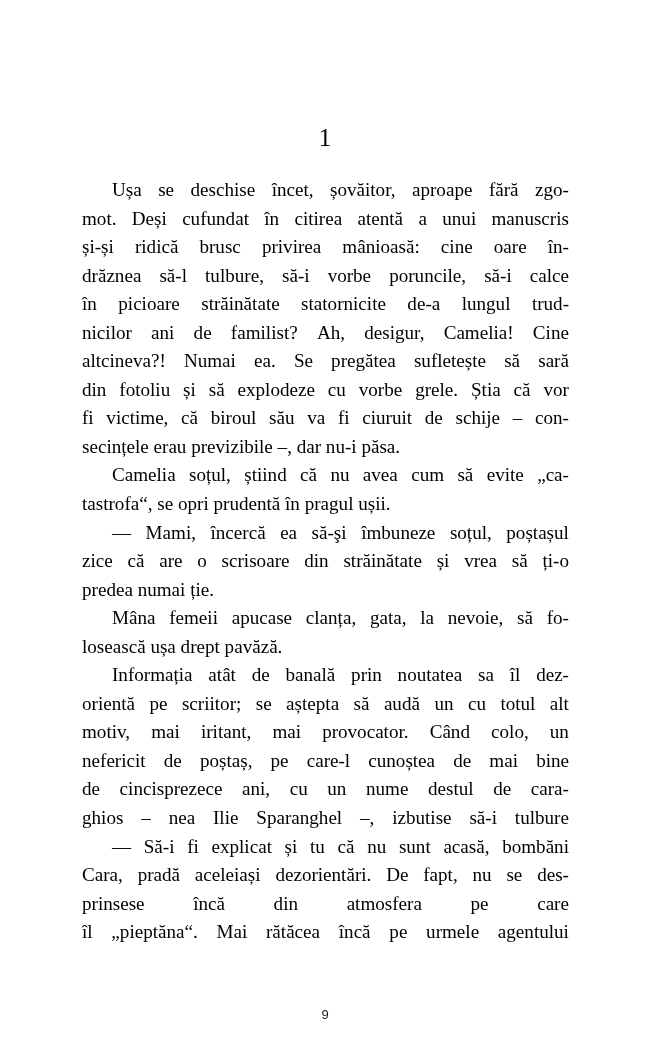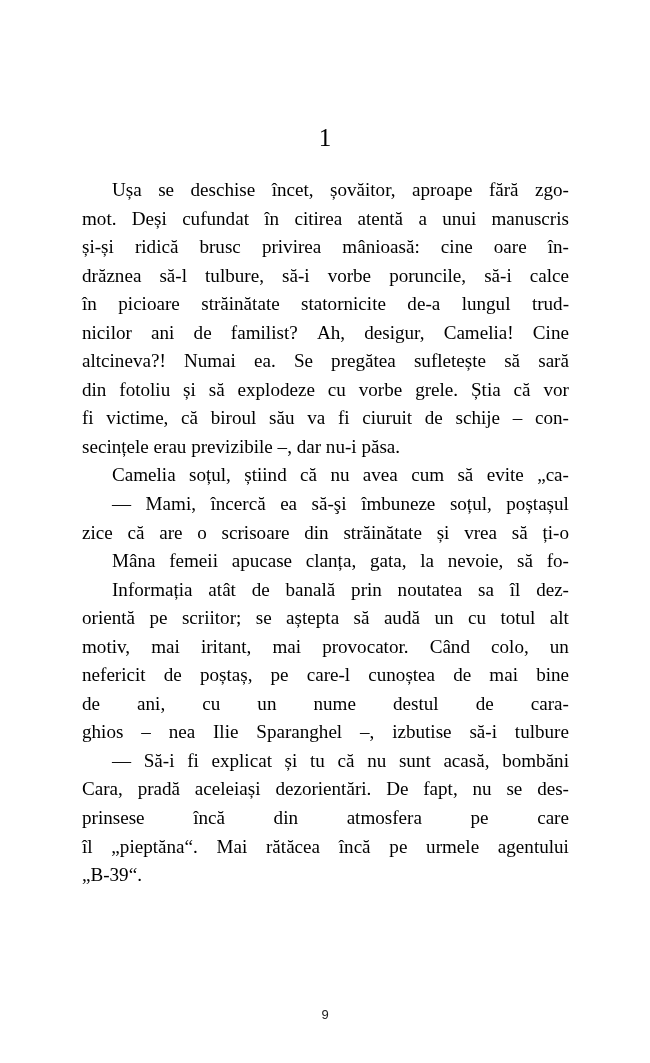--- a/index.html
+++ b/index.html
@@ -194,20 +194,21 @@
           <span>soțul,</span>
           <span>știind</span>
           <span>că</span>
           <span>nu</span>
           <span>avea</span>
           <span>cum</span>
           <span>să</span>
           <span>evite</span>
           <span>„ca-</span>
         </span>
+        <span class="line">tastrofa“, se opri prudentă în pragul ușii.</span>
       </p>
       <p class="para">
         <span class="line just indent">
           <span>—</span>
           <span>Mami,</span>
           <span>încercă</span>
           <span>ea</span>
           <span>să-şi</span>
           <span>îmbuneze</span>
           <span>soțul,</span>
@@ -219,33 +220,35 @@
           <span>are</span>
           <span>o</span>
           <span>scrisoare</span>
           <span>din</span>
           <span>străinătate</span>
           <span>și</span>
           <span>vrea</span>
           <span>să</span>
           <span>ți-o</span>
         </span>
+        <span class="line">predea numai ție.</span>
       </p>
       <p class="para">
         <span class="line just indent">
           <span>Mâna</span>
           <span>femeii</span>
           <span>apucase</span>
           <span>clanța,</span>
           <span>gata,</span>
           <span>la</span>
           <span>nevoie,</span>
           <span>să</span>
           <span>fo-</span>
         </span>
+        <span class="line">losească ușa drept pavăză.</span>
       </p>
       <p class="para">
         <span class="line just indent">
           <span>Informația</span>
           <span>atât</span>
           <span>de</span>
           <span>banală</span>
           <span>prin</span>
           <span>noutatea</span>
           <span>sa</span>
@@ -281,20 +284,21 @@
           <span>poștaș,</span>
           <span>pe</span>
           <span>care-l</span>
           <span>cunoștea</span>
           <span>de</span>
           <span>mai</span>
           <span>bine</span>
         </span>
         <span class="line just">
           <span>de</span>
+          <span>cincisprezece</span>
           <span>ani,</span>
           <span>cu</span>
           <span>un</span>
           <span>nume</span>
           <span>destul</span>
           <span>de</span>
           <span>cara-</span>
         </span>
         <span class="line just">
           <span>ghios</span>
@@ -344,19 +348,18 @@
         <span class="line just">
           <span>îl</span>
           <span>„pieptăna“.</span>
           <span>Mai</span>
           <span>rătăcea</span>
           <span>încă</span>
           <span>pe</span>
           <span>urmele</span>
           <span>agentului</span>
         </span>
-        <span class="line">„B-39“.</span>
       </p>
     </div>
 
   <div class="folio">9</div>
 
 </div>
 
 </body></html>

